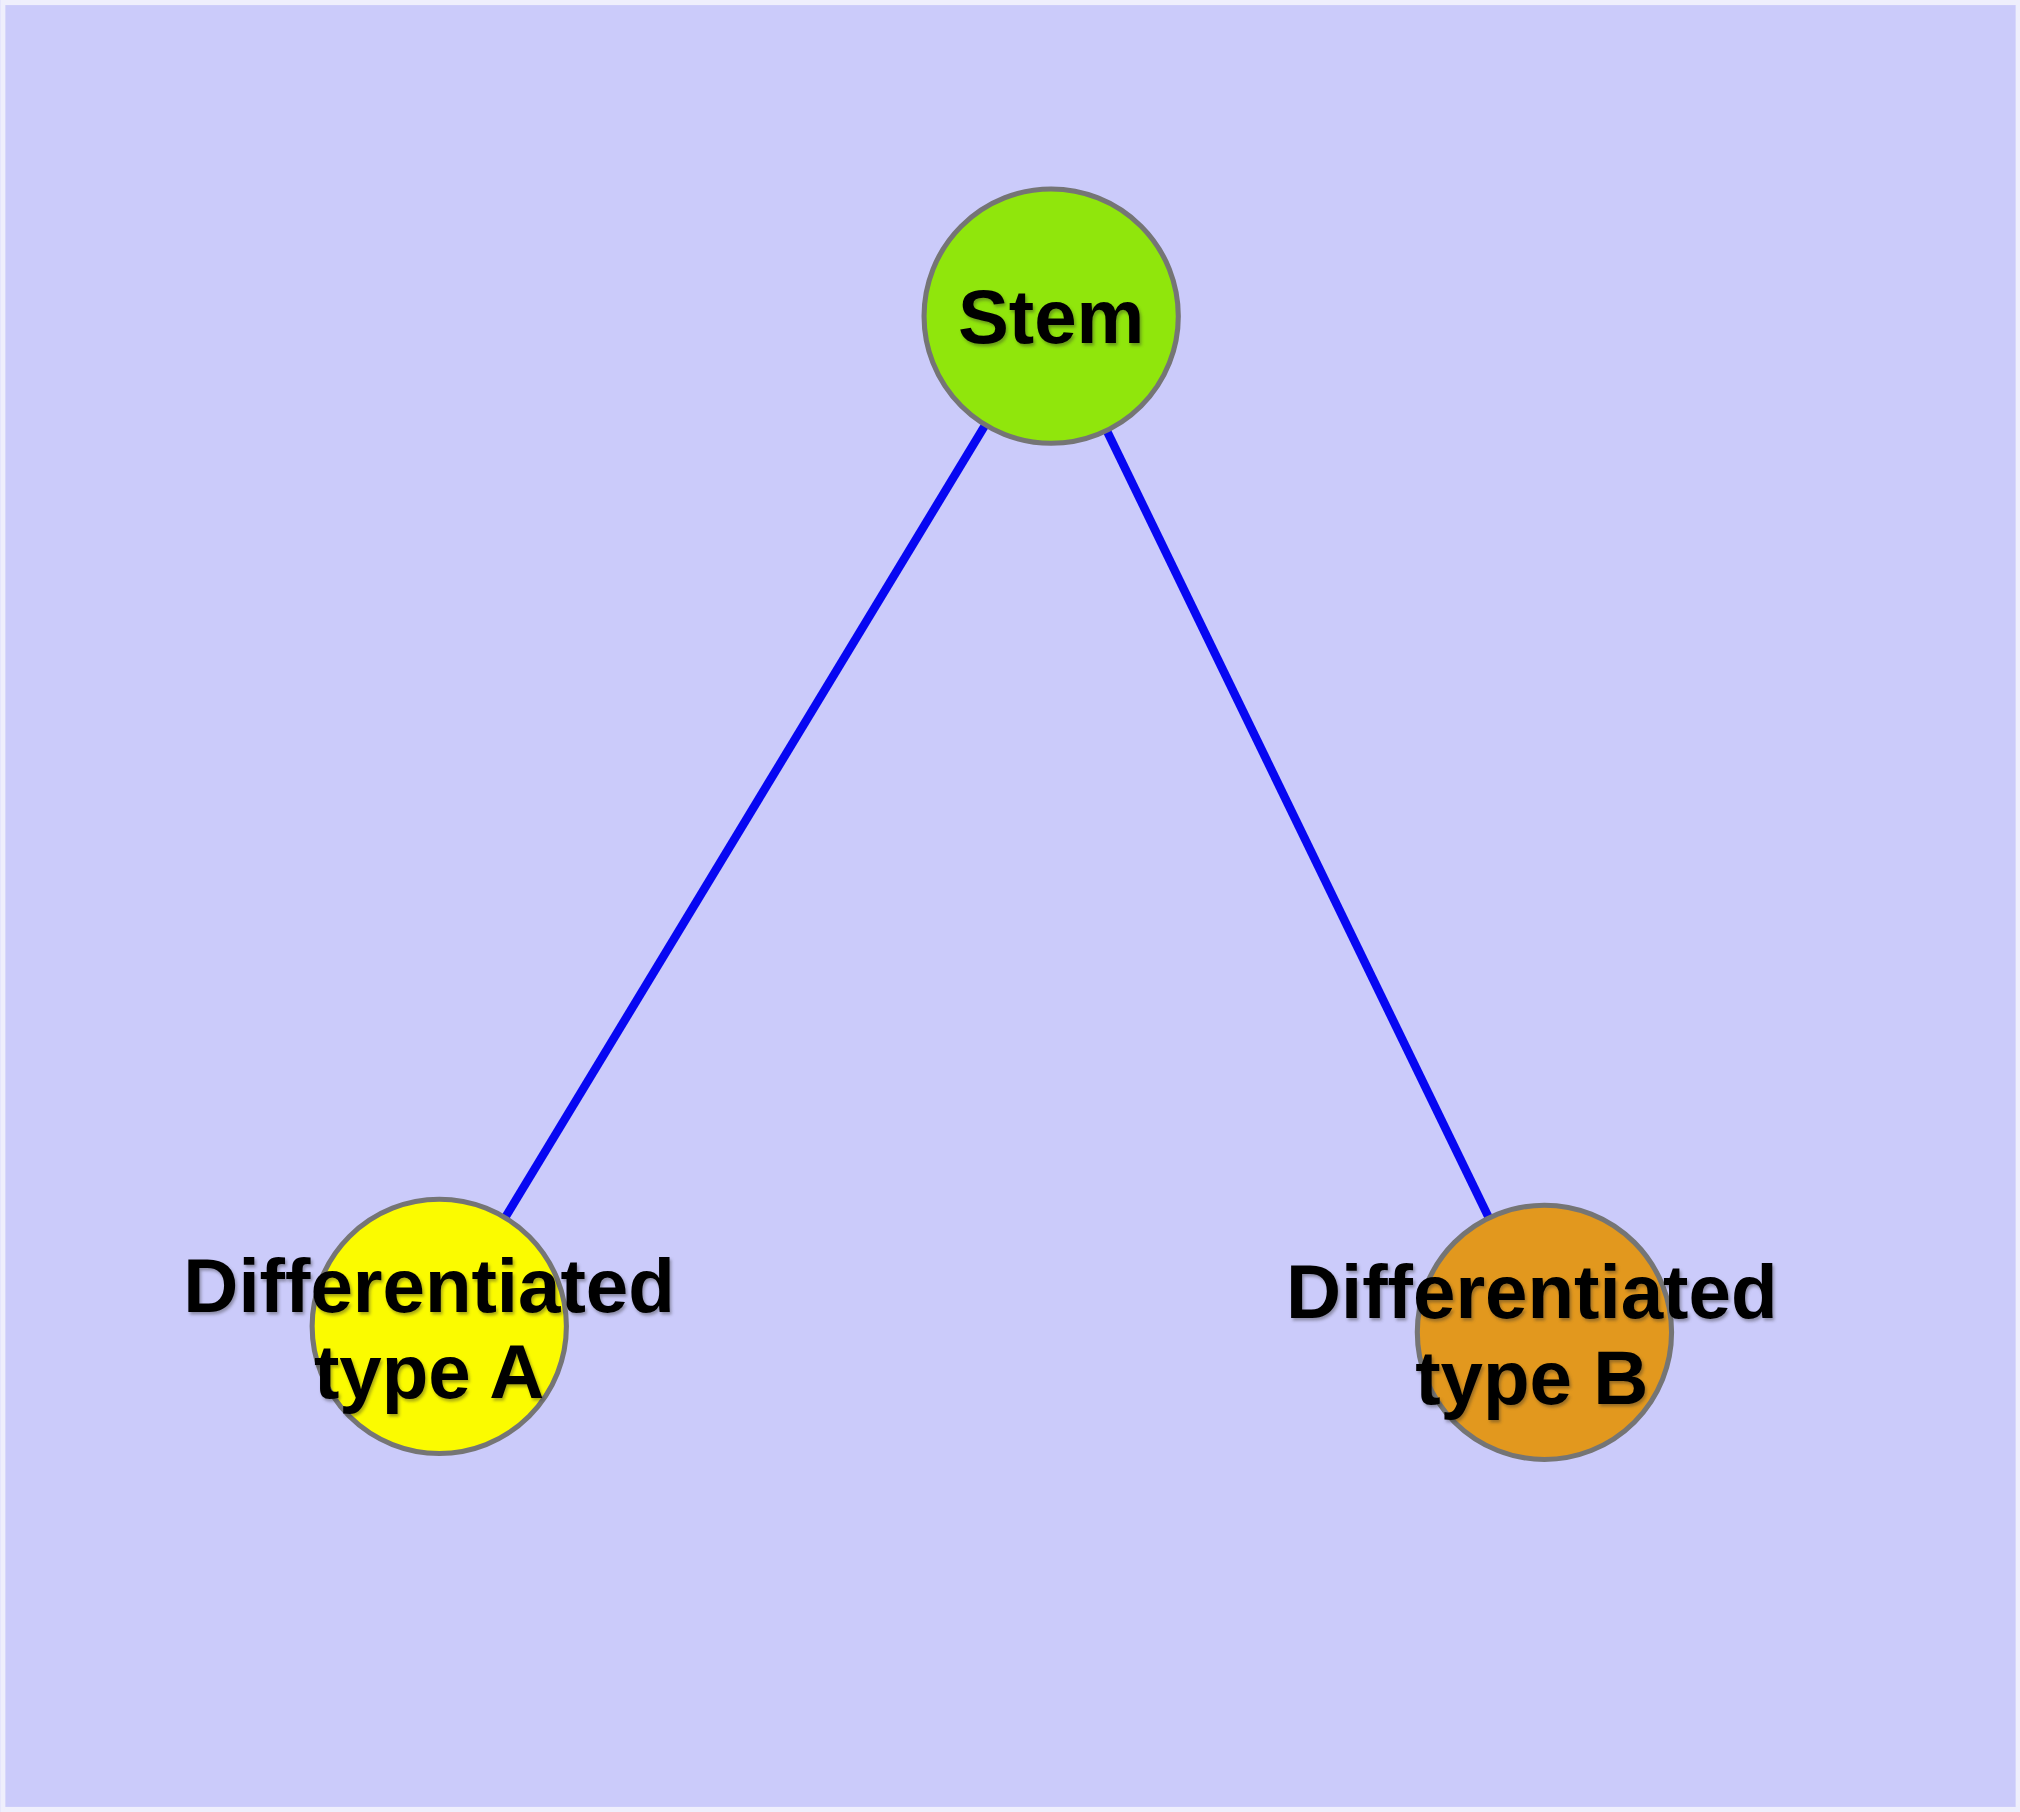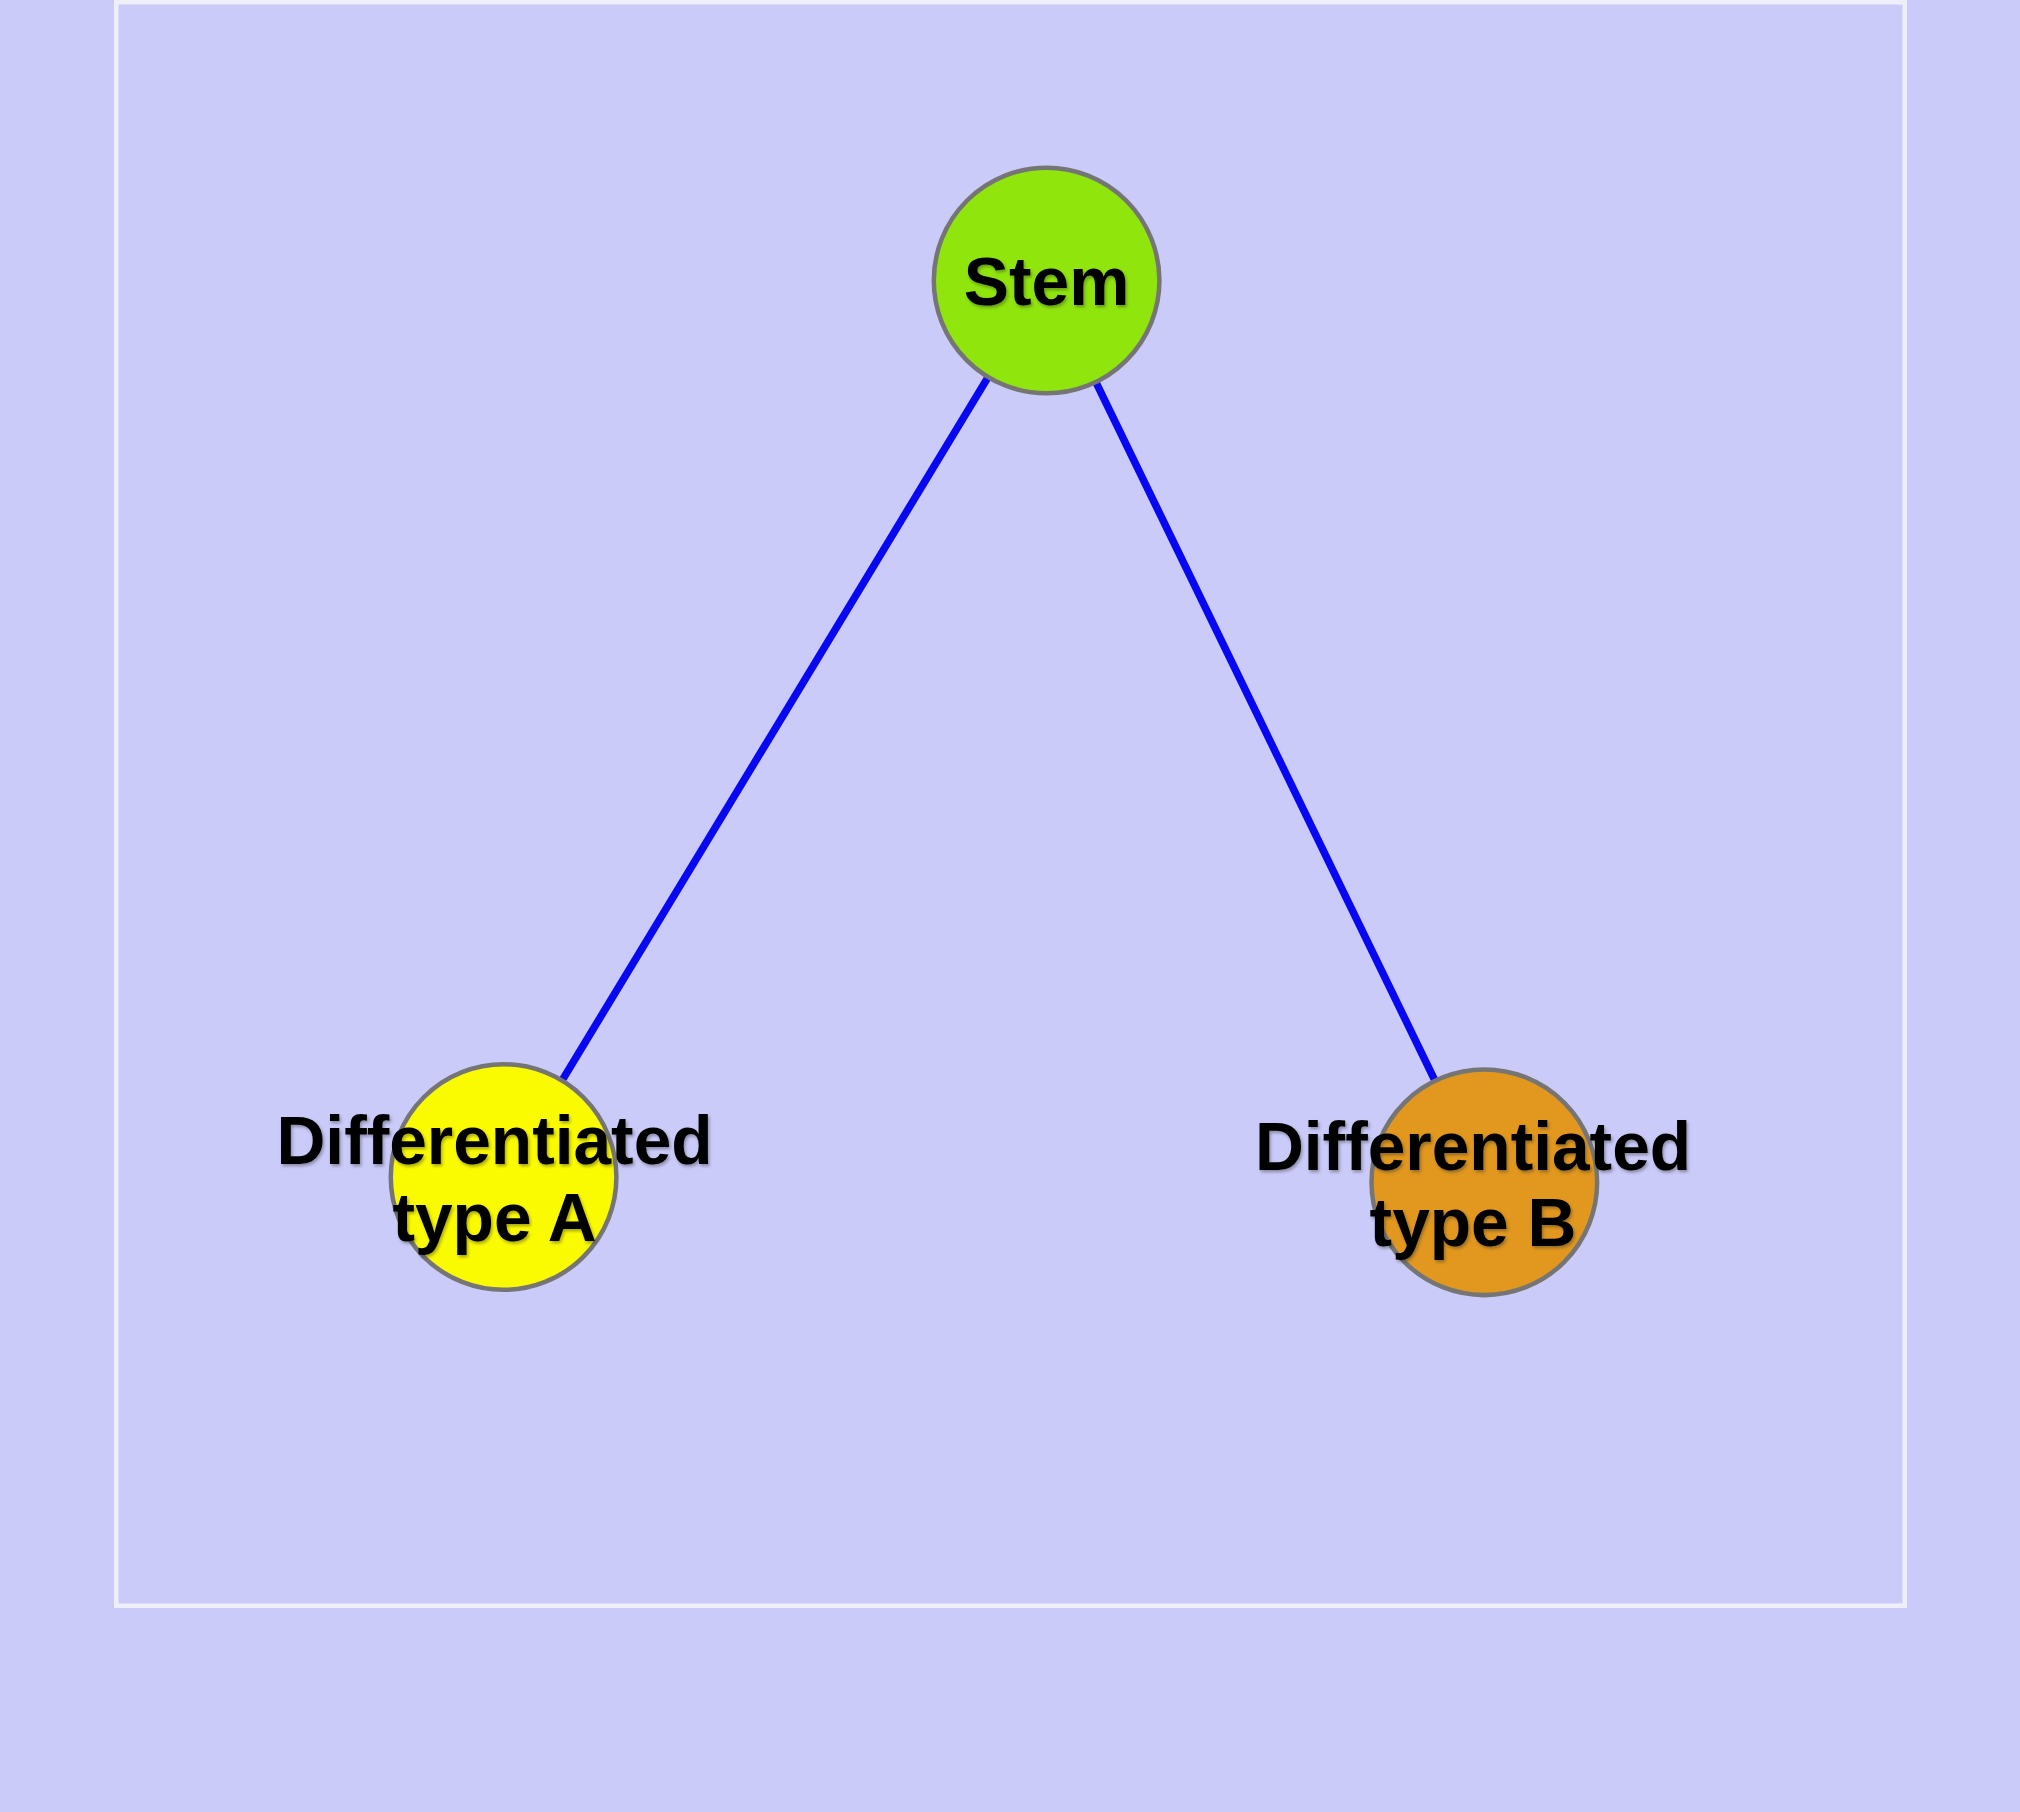--- a/index.html
+++ b/index.html
@@ -3,21 +3,21 @@
 <meta charset="utf-8">
 <style>
   html, body {
     margin: 0;
     padding: 0;
     background: #cbcbfa;
   }
   .stage {
     position: relative;
     width: 2021px;
-    height: 1608px;
+    height: 1812px;
     overflow: hidden;
   }
   .stage svg {
     display: block;
     width: 100%;
     height: 100%;
   }
   .edge {
     stroke-linecap: butt;
   }

